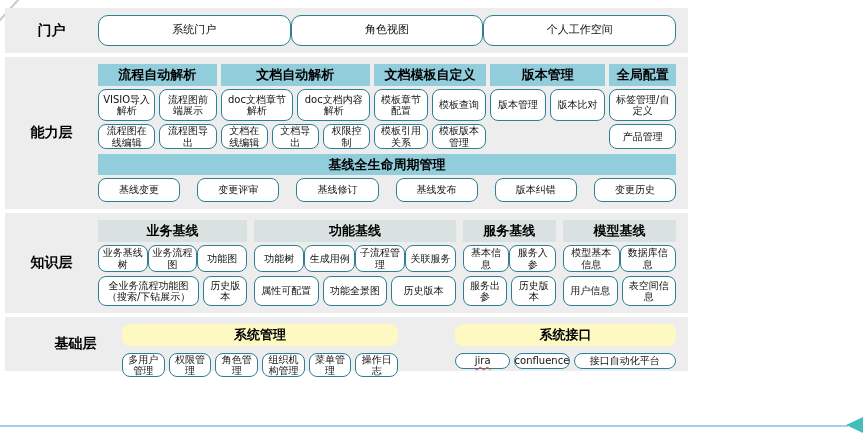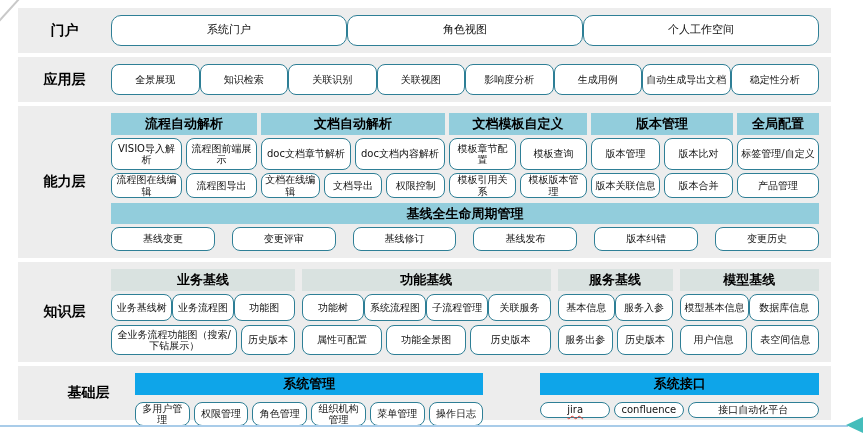--- a/index.html
+++ b/index.html
@@ -1,32 +1,32 @@
 <!DOCTYPE html>
 <html><head>
 <meta charset="utf-8">
 <style>
   html,body{margin:0;padding:0;background:#fff;}
   .page{position:relative;width:865px;height:433px;background:#fff;overflow:hidden;
         font-family:"DejaVu Sans",sans-serif;color:#111;}
-  .stack{position:absolute;top:8px;left:18px;width:813px;display:flex;flex-direction:column;gap:4px;}
+  .stack{position:absolute;top:8px;left:5px;width:683px;display:flex;flex-direction:column;gap:4px;}
   .band{background:#EDEDED;display:flex;align-items:stretch;}
   .layer-label{width:93px;display:flex;align-items:center;justify-content:center;
                font-size:14px;font-weight:bold;color:#000;flex:none;}
   .content{flex:1;display:flex;padding:7px 12px 7px 0;min-width:0;}
   .row{display:flex;min-width:0;}
   .btn{flex:1;display:flex;align-items:center;justify-content:center;text-align:center;
        background:#fff;border:1.5px solid #2E7F96;border-radius:8px;
        font-size:10px;line-height:1.15;padding:1px 3px;color:#111;min-width:0;}
   .big .btn{font-size:11px;border-radius:10px;}
   .ghdr{display:flex;align-items:center;justify-content:center;
         font-size:13px;font-weight:bold;color:#000;flex:none;}
   .hdr-blue{background:#92CDDC;}
   .hdr-gray{background:#D9E2E0;}
-  .hdr-teal{background:#0ea5e9;}
+  .hdr-teal{background:#fef9c3;border-radius:8px;}
   
   .band-portal,.band-application{height:45px;flex:none;}
   .band-portal .content,.band-application .content{gap:0;align-items:stretch;}
   
   .band-capability{height:152px;flex:none;}
   .band-capability .content{flex-direction:column;gap:0;}
   .cap-groups{display:flex;gap:4px;}
   .group{display:flex;flex-direction:column;min-width:0;}
   .group .ghdr{height:22px;margin-bottom:3px;}
   .c-row1{height:32px;gap:4px;margin-bottom:3px;}
@@ -64,33 +64,20 @@
 
     <div class="band band-portal">
       <div class="layer-label">门户</div>
       <div class="content row big">
           <div class="btn">系统门户</div>
           <div class="btn">角色视图</div>
           <div class="btn">个人工作空间</div>
         </div>
     </div>
 
-    <div class="band band-application">
-      <div class="layer-label">应用层</div>
-      <div class="content row">
-          <div class="btn">全景展现</div>
-          <div class="btn">知识检索</div>
-          <div class="btn">关联识别</div>
-          <div class="btn">关联视图</div>
-          <div class="btn">影响度分析</div>
-          <div class="btn">生成用例</div>
-          <div class="btn">自动生成导出文档</div>
-          <div class="btn">稳定性分析</div>
-        </div>
-    </div>
 
     <div class="band band-capability">
       <div class="layer-label">能力层</div>
       <div class="content">
         <div class="cap-groups">
           <div class="group group-process-parsing" style="flex:146">
             <div class="ghdr hdr-blue">流程自动解析</div>
             <div class="row c-row1">
                 <div class="btn">VISIO导入解析</div>
                 <div class="btn">流程图前端展示</div>
@@ -121,24 +108,20 @@
             <div class="row c-row2">
                 <div class="btn">模板引用关系</div>
                 <div class="btn">模板版本管理</div>
               </div>
           </div>
           <div class="group group-version-mgmt" style="flex:142">
             <div class="ghdr hdr-blue">版本管理</div>
             <div class="row c-row1">
                 <div class="btn">版本管理</div>
                 <div class="btn">版本比对</div>
-              </div>
-            <div class="row c-row2">
-                <div class="btn">版本关联信息</div>
-                <div class="btn">版本合并</div>
               </div>
           </div>
           <div class="group group-global-config" style="flex:82">
             <div class="ghdr hdr-blue">全局配置</div>
             <div class="row c-row1">
                 <div class="btn">标签管理/自定义</div>
               </div>
             <div class="row c-row2">
                 <div class="btn">产品管理</div>
               </div>
@@ -169,21 +152,21 @@
               </div>
             <div class="row k-row2">
                 <div class="btn">全业务流程功能图（搜索/下钻展示）</div>
                 <div class="btn">历史版本</div>
               </div>
           </div>
           <div class="group group-function-baseline" style="flex:257">
             <div class="ghdr hdr-gray">功能基线</div>
             <div class="row k-row1">
                 <div class="btn">功能树</div>
-                <div class="btn">系统流程图</div>
+                <div class="btn">生成用例</div>
                 <div class="btn">子流程管理</div>
                 <div class="btn">关联服务</div>
               </div>
             <div class="row k-row2">
                 <div class="btn">属性可配置</div>
                 <div class="btn">功能全景图</div>
                 <div class="btn">历史版本</div>
               </div>
           </div>
           <div class="group group-service-baseline" style="flex:119">

